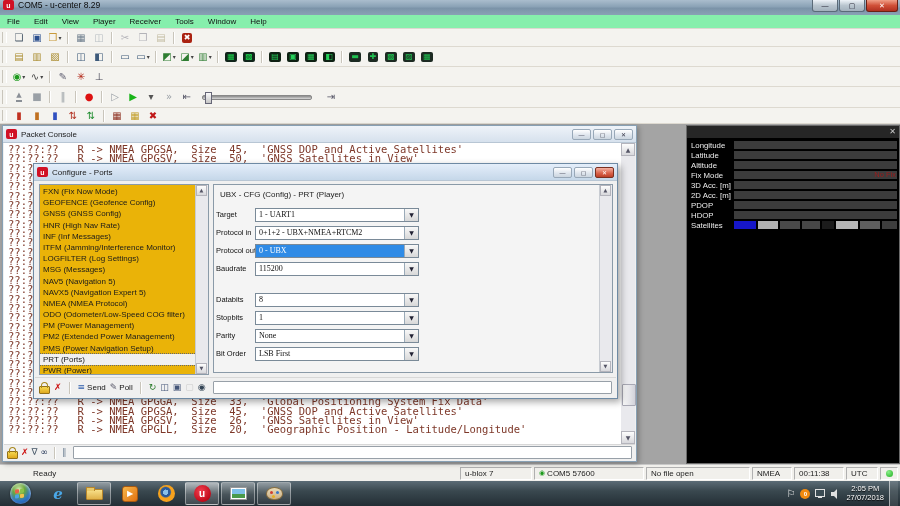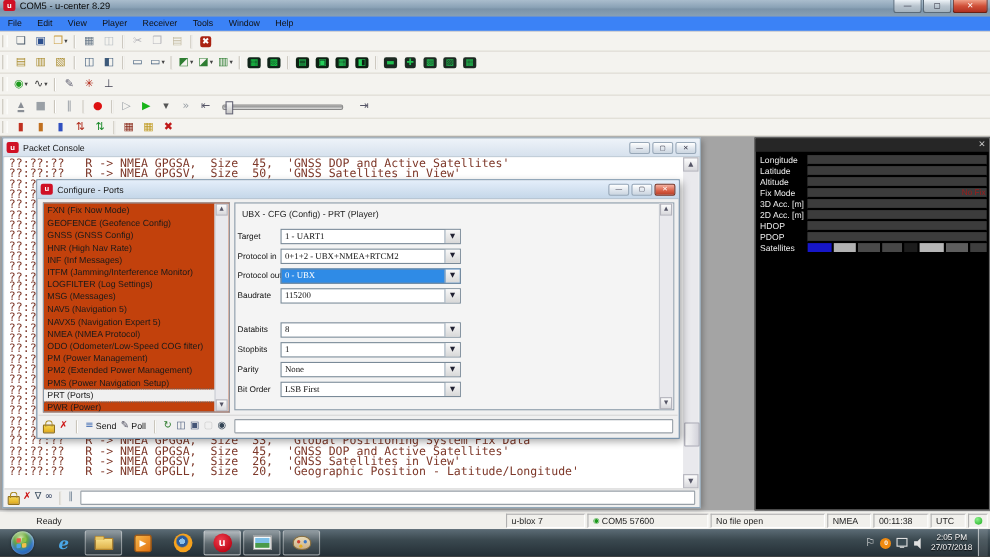--- a/index.html
+++ b/index.html
@@ -12,21 +12,21 @@
   .appicon{width:11px;height:10px;background:#d01025;border-radius:2px;color:#fff;
     font-size:7px;font-weight:bold;display:flex;align-items:center;justify-content:center;
     margin-right:4px;flex:none;}
   #titlebar .title{font-size:8.5px;color:#0a0a0a;white-space:nowrap;}
   .winbtns{position:absolute;right:2px;top:0;display:flex;gap:1px;}
   .winbtn{width:26px;height:12px;border:1px solid #5a6a78;border-top:none;
     border-radius:0 0 3px 3px;background:linear-gradient(180deg,#eef3f8,#b9c5cf 50%,#a3b1bd);
     font-size:7px;line-height:11px;text-align:center;color:#223;box-sizing:border-box;}
   .winbtn.close{width:32px;background:linear-gradient(180deg,#f0a088,#d05038 50%,#b03020);color:#fff;border-color:#6a2014;}
   
-  #menubar{position:absolute;left:0;top:15px;width:900px;height:14px;background:#3b82f6;
+  #menubar{position:absolute;left:0;top:15px;width:900px;height:14px;background:#86efac;
     border-bottom:1px solid #dcd8d0;display:flex;align-items:center;font-size:8px;color:#111;box-sizing:border-box;}
   .menuitem{padding:0 7px;}
   
   .toolbar{position:absolute;left:0;width:900px;background:#f4f3ef;border-bottom:1px solid #ddd9d0;
     display:flex;align-items:center;padding-left:2px;box-sizing:border-box;}
   .toolbar::before{content:'';width:3px;height:70%;border-left:1px solid #c9c5bb;border-right:1px solid #fff;margin-right:3px;}
   #tb1{top:29px;height:18px;}
   #tb2{top:47px;height:20px;}
   #tb3{top:67px;height:20px;}
   #tb4{top:87px;height:21px;}
@@ -69,21 +69,21 @@
   .bbi .tlbl{font-size:8px;color:#111;}
   .lockicon{position:relative;width:11px;height:8px;background:linear-gradient(#f6d850,#dfa91e);
     border:1px solid #93711a;border-radius:1px;margin-top:5px;box-sizing:border-box;}
   .lockicon::before{content:'';position:absolute;left:1px;top:-5px;width:5px;height:5px;
     border:1.5px solid #a8881e;border-bottom:none;border-radius:4px 4px 0 0;}
   .filter-input{flex:1;height:11px;background:#fff;border:1px solid #98a0a8;border-radius:1px;margin-left:3px;}
   
   #config-dialog{position:absolute;left:33px;top:39px;width:585px;height:236px;background:#f0f0f0;
     border:1px solid #6e8aa4;box-sizing:border-box;box-shadow:3px 3px 7px rgba(0,0,0,.35);z-index:30;}
   #config-dialog .cw-title{background:linear-gradient(180deg,#e4eefa,#c5d7e9);}
-  #dlg-list{position:absolute;left:5px;top:20px;width:170px;height:191px;background:#c2410c;
+  #dlg-list{position:absolute;left:5px;top:20px;width:170px;height:191px;background:#eab308;
     border:1px solid #8a9aa8;box-sizing:border-box;overflow:hidden;}
   #dlg-list-items{position:absolute;left:0;top:1px;right:12px;bottom:0;overflow:hidden;}
   .li{height:11.2px;line-height:11.2px;font-size:8px;padding-left:3px;white-space:nowrap;color:#1a1a1a;}
   .li.sel{outline:1px dotted #666;background:#f0f0f0;}
   .mini-scroll{position:absolute;right:0;top:0;width:12px;height:100%;background:#e9e9ed;border-left:1px solid #c8ccd2;}
   .mini-btn{position:absolute;left:0;width:11px;height:11px;background:linear-gradient(#fdfdfd,#d8d8dc);
     border:1px solid #b4b4bc;box-sizing:border-box;font-size:5px;text-align:center;line-height:9px;color:#556;
     font-family:"DejaVu Sans",sans-serif;}
   #dlg-pane{position:absolute;left:179px;top:20px;width:400px;height:189px;background:#f4f4f4;
     border:1px solid #8a9aa8;box-sizing:border-box;}
@@ -625,25 +625,25 @@
           </div>
           <div class="prow">
             <span class="plbl">3D Acc. [m]</span>
             <span class="pval"></span>
           </div>
           <div class="prow">
             <span class="plbl">2D Acc. [m]</span>
             <span class="pval"></span>
           </div>
           <div class="prow">
+            <span class="plbl">PDOP</span>
+            <span class="pval"></span>
+          </div>
+          <div class="prow">
             <span class="plbl">HDOP</span>
-            <span class="pval"></span>
-          </div>
-          <div class="prow">
-            <span class="plbl">PDOP</span>
             <span class="pval"></span>
           </div>
           <div class="prow">
             <span class="plbl">Satellites</span>
             <span class="pval sat">
               <span class="satseg" style="width: 22px; background: rgb(22, 22, 200);"></span>
               <span class="satseg" style="width: 20px; background: rgb(178, 178, 178);"></span>
               <span class="satseg" style="width: 20px; background: rgb(74, 74, 74);"></span>
               <span class="satseg" style="width: 18px; background: rgb(71, 71, 71);"></span>
               <span class="satseg" style="width: 12px; background: rgb(28, 28, 28);"></span>

